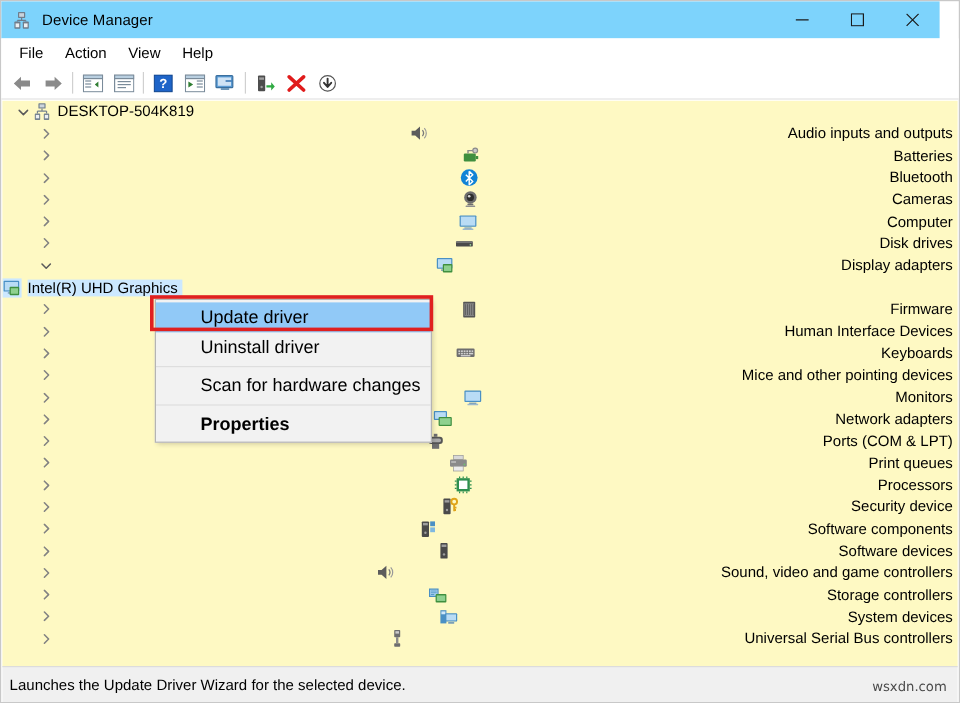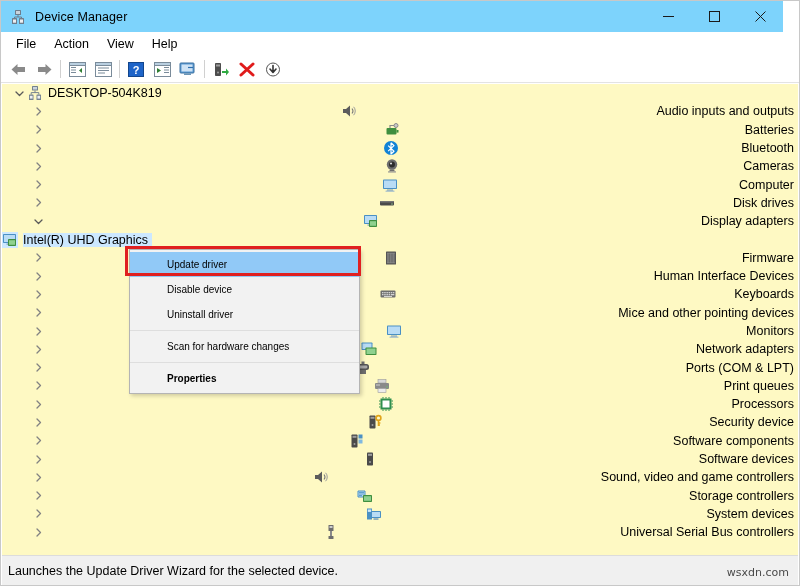--- a/index.html
+++ b/index.html
@@ -135,21 +135,21 @@
     border: 1px solid #b4b4b4;
     box-shadow: 2px 2px 4px rgba(0,0,0,0.18);
     padding: 2px 0;
     box-sizing: border-box;
     z-index: 20;
   }
   .ctx-item {
     height: 25px;
     display: flex; align-items: center;
     padding-left: 37px;
-    font-size: 10px; color: #000000;
+    font-size: 15px; color: #000000;
     box-sizing: border-box;
   }
   .ctx-item.highlight {
     background: #91c9f7;
   }
   .ctx-item.bold { font-weight: bold; }
   .ctx-sep {
     height: 1px; background: #dedede;
     margin: 3px 0;
   }
@@ -717,21 +717,20 @@
             <rect x="5.5" y="12" width="5" height="3" rx="0.6" fill="#6e6e6e"></rect>
           </svg>
       </span>
       <span class="lbl">Universal Serial Bus controllers</span>
     </div>
 
   </div>
 
   <div class="ctxmenu">
     <div class="ctx-item highlight">Update driver</div>
-    <div class="ctx-item">Disable device</div>
     <div class="ctx-item">Uninstall driver</div>
     <div class="ctx-sep"></div>
     <div class="ctx-item">Scan for hardware changes</div>
     <div class="ctx-sep"></div>
     <div class="ctx-item bold">Properties</div>
   </div>
 
   <div class="red-box"></div>
 
   <div class="statusbar">

